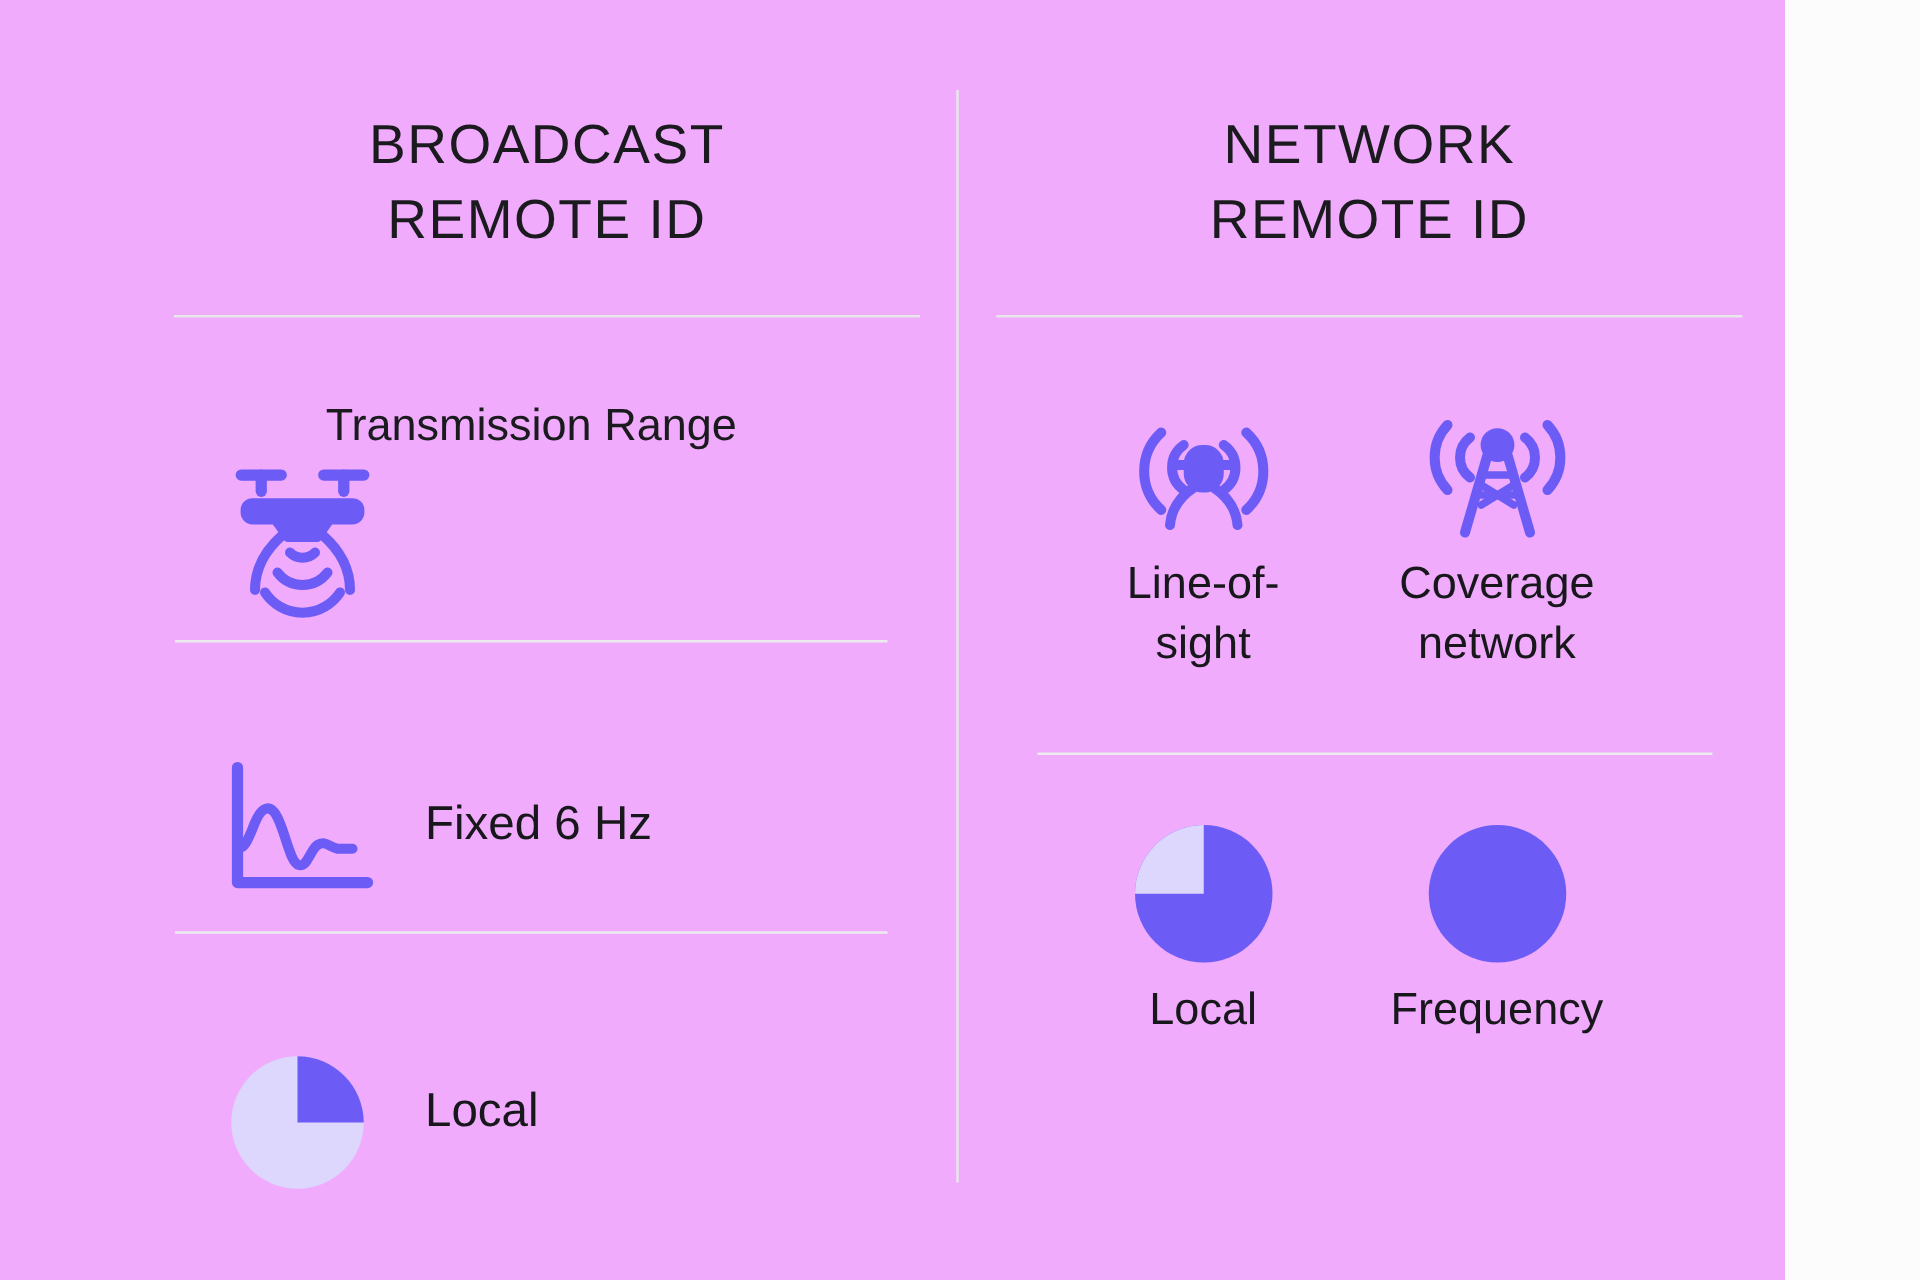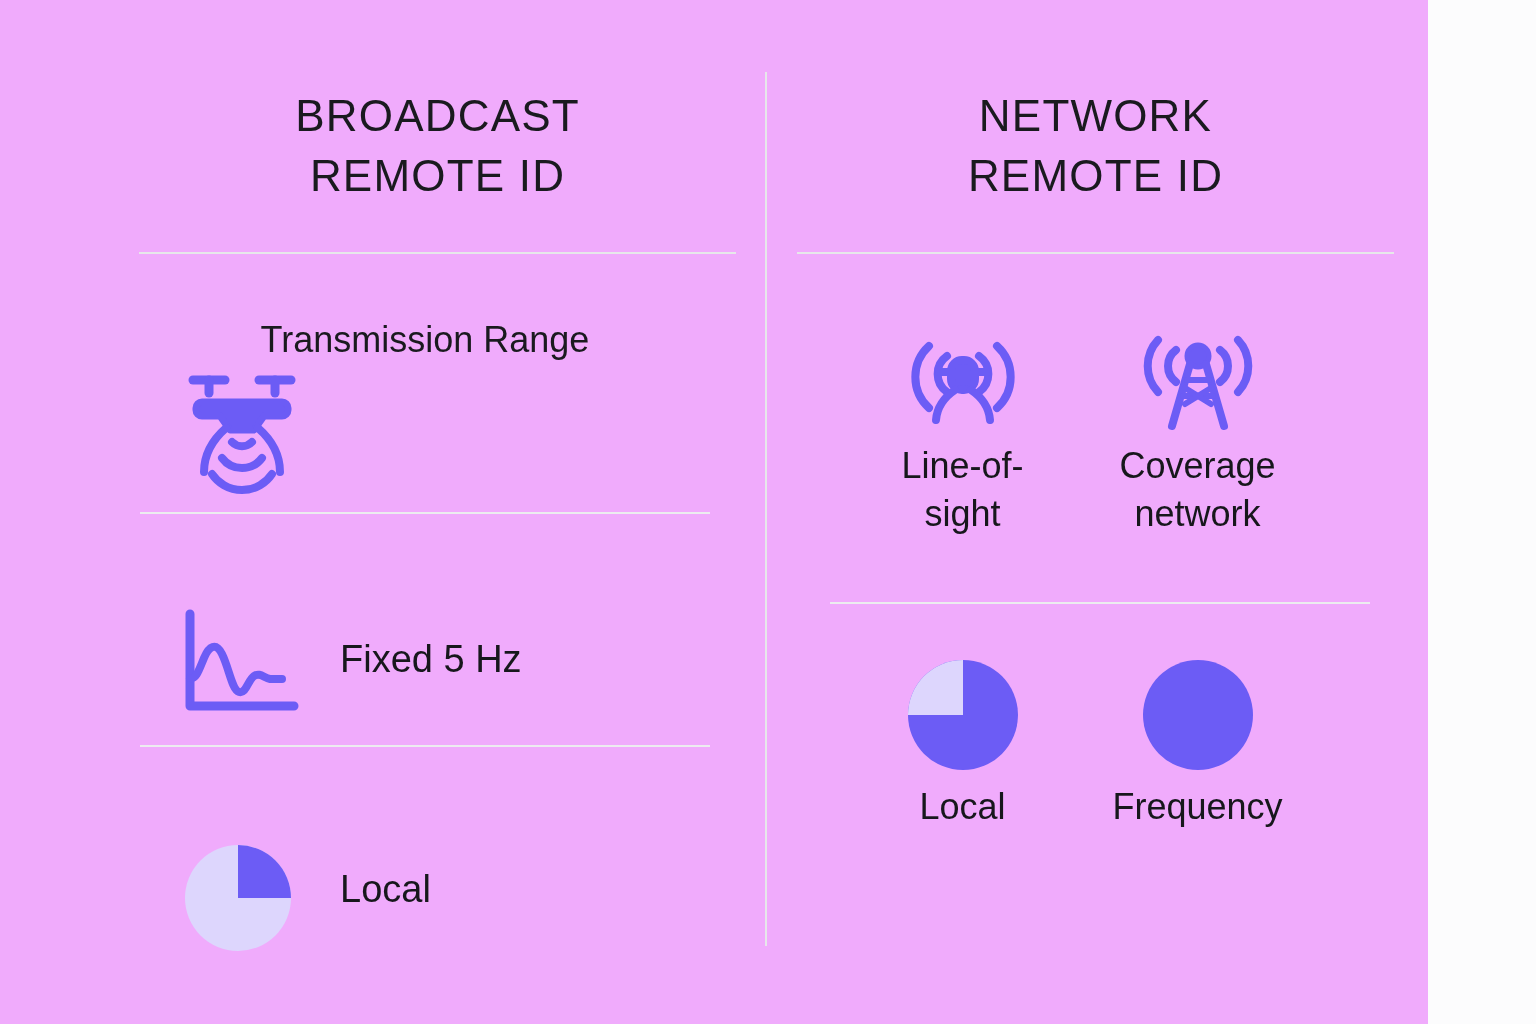--- a/index.html
+++ b/index.html
@@ -180,21 +180,21 @@
   <div class="l-row" id="l-row-2">
     <div class="l-row-icon">
       <svg viewBox="0 0 120 110" width="120" height="110" fill="none" stroke="#6c5cf5" stroke-width="9" stroke-linecap="round" stroke-linejoin="round">
 
         <path d="M8 8 V100 H112"></path>
 
         <path d="M8 72 C14 74 17 64 22 52 C27 40 34 36 40 48 C47 62 50 84 57 86
                  C64 88 66 74 72 70 C78 66 82 72 88 73 H100" stroke-width="8"></path>
       </svg>
     </div>
-    <div class="l-row-value">Fixed 5 Hz</div>
+    <div class="l-row-value">Fixed 6 Hz</div>
   </div>
 
   <div class="l-row" id="l-row-3">
     <div class="l-row-icon">
       <svg viewBox="0 0 120 120" width="120" height="120">
         <circle cx="56" cy="62" r="53" fill="#ddd6fd"></circle>
         <path d="M56 62 L56 9 A53 53 0 0 1 109 62 Z" fill="#6c5cf5"></path>
       </svg>
     </div>
     <div class="l-row-value">Local</div>

